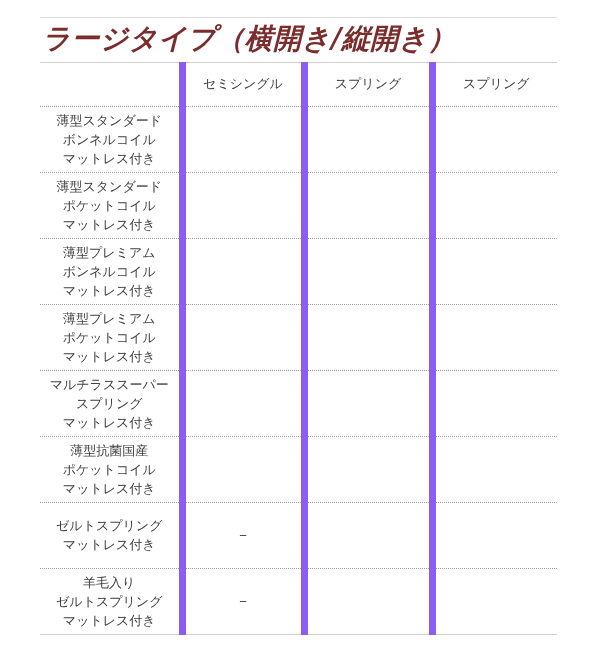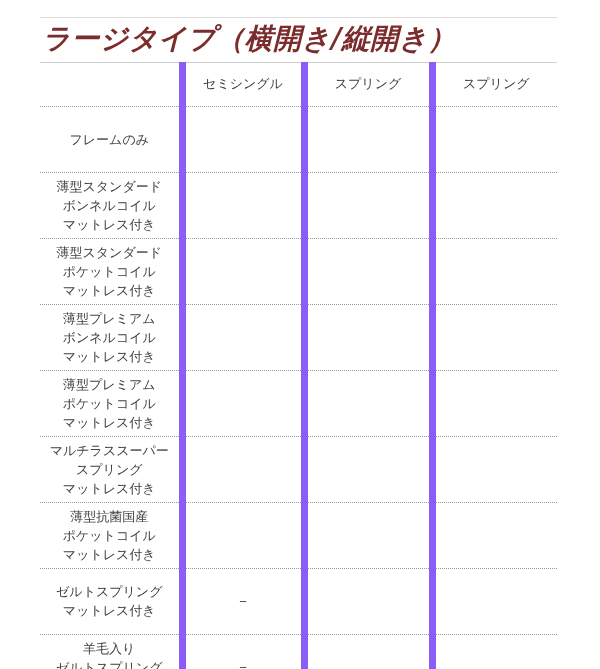--- a/index.html
+++ b/index.html
@@ -96,26 +96,20 @@
       <thead>
         <tr>
           <th></th>
           <th>セミシングル</th>
           <th>スプリング</th>
           <th>スプリング</th>
         </tr>
       </thead>
       <tbody>
         <tr>
-          <td class="row-label">フレームのみ</td>
-          <td class="cell"></td>
-          <td class="cell"></td>
-          <td class="cell"></td>
-        </tr>
-        <tr>
           <td class="row-label">薄型スタンダード
 ボンネルコイル
 マットレス付き</td>
           <td class="cell"></td>
           <td class="cell"></td>
           <td class="cell"></td>
         </tr>
         <tr>
           <td class="row-label">薄型スタンダード
 ポケットコイル

